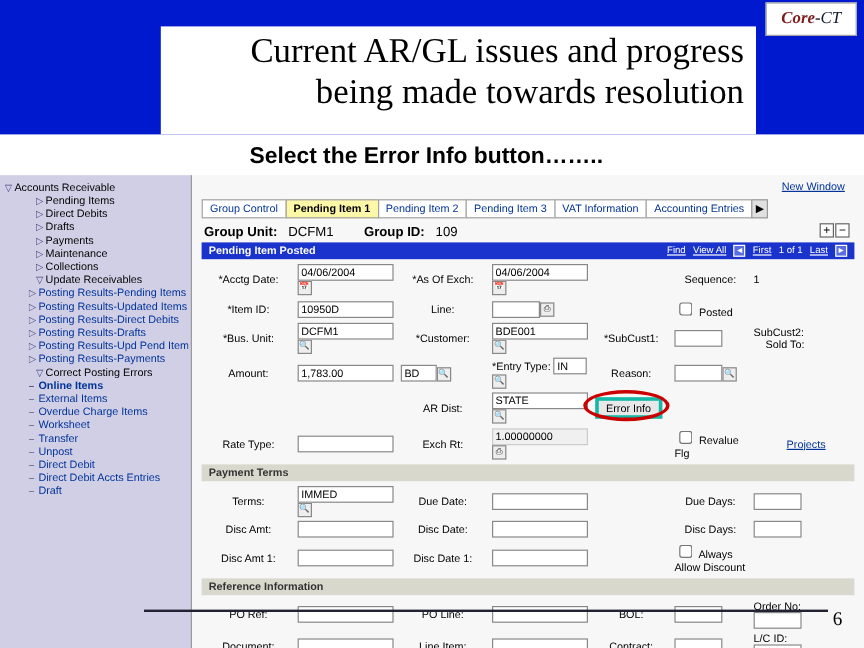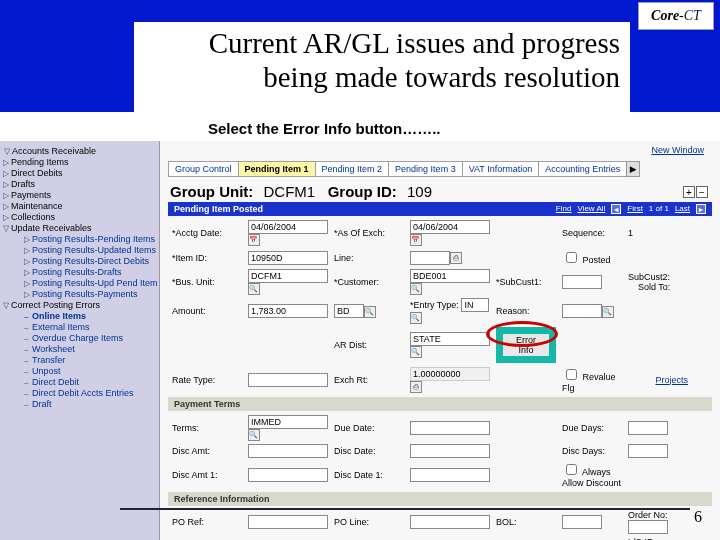--- a/index.html
+++ b/index.html
@@ -1,60 +1,60 @@
 <!DOCTYPE html>
 <html><head>
 <meta charset="utf-8">
 <style>
   * { box-sizing: border-box; }
   body { margin:0; font-family: Arial, sans-serif; background:#fff; width:720px; height:540px; overflow:hidden; position:relative; }
   .header-bar { background:#0018ce; height:112px; position:relative; }
   .logo { position:absolute; top:2px; right:6px; width:76px; height:28px; background:#fff; border:1px solid #a0a0a0; display:flex; align-items:center; justify-content:center; font-family: "Times New Roman", serif; font-style:italic; font-size:14px; }
-  .logo .c { color:#000000; font-weight:bold; }
+  .logo .c { color:#7f1d1d; font-weight:bold; }
   .logo .d { color:#0f172a; }
   .title-box { position:absolute; left:134px; top:22px; right:90px; bottom:0; background:#fff; padding:4px 10px 0 10px; font-family:"Times New Roman", serif; font-size:29px; line-height:1.18;text-align:right; }
-  .instruction { margin:8px 0 4px 208px; font-family: Arial, sans-serif; font-weight:bold; font-size:15px; }
+  .instruction { margin:8px 0 4px 208px; font-family: Arial, sans-serif; font-weight:bold; font-size:19px; }
 
   .app { display:flex; font-size:9px; color:#000; }
   .sidebar { width:160px; background:#d0cfe6; border-right:1px solid #999; padding:4px 2px; flex-shrink:0; }
   .sidebar .sec { font-weight:normal; margin:1px 0 1px 2px; white-space:nowrap; overflow:hidden; }
-  .sidebar .sub { margin-left:1px; }
+  .sidebar .sub { margin-left:28px; }
   .sidebar .sub2 { margin-left:22px; color:#003399; }
   .sidebar .sel { color:#003399; font-weight:bold; }
   .tri { display:inline-block; width:8px; font-size:8px; color:#4a4a80; }
 
   .main { flex:1; background:#f7f7f7; position:relative; padding:6px 8px 0 8px; }
   .newwin { position:absolute; top:4px; right:16px; color:#003399; font-size:9px; text-decoration:underline; }
   .tabs { display:flex; margin-top:14px; }
   .tab { border:1px solid #a0a0a0; background:#fff; padding:2px 6px; font-size:9px; color:#003399; margin-right:-1px; white-space:nowrap; }
   .tab.active { background:#fdf7a8; color:#000; text-decoration:none; font-weight:bold; }
   .scrolltab { width:14px; background:#e0e0e0; border:1px solid #999; display:flex; align-items:center; justify-content:center; }
 
-  .gline { margin:6px 0 2px 2px; font-size:15px; }
+  .gline { margin:6px 0 2px 2px; font-size:11px; }
   .gline b { margin-right:6px; }
   .gline span.val { display:inline-block; min-width:60px; }
 
   .bluebar { background:#1a33cc; color:#fff; font-weight:bold; padding:2px 6px; display:flex; justify-content:space-between; align-items:center; font-size:9px; }
   .bluebar .navlinks { font-weight:normal; font-size:8px; display:flex; gap:6px; }
   .bluebar .navlinks a { color:#fff; text-decoration:underline; }
   .bluebar .navicons { display:flex; gap:2px; }
   .bluebar .navicons div { width:10px; height:10px; background:#5a6ee0; border:1px solid #fff; font-size:7px; color:#fff; display:flex; align-items:center; justify-content:center; }
 
   .greybar { background:#d8d8cc; color:#333; font-weight:bold; padding:2px 6px; font-size:9px; }
   .pm { position:absolute; right:12px; margin-top:-30px; }
   .pm span { display:inline-block; width:12px; height:12px; border:1px solid #666; background:#fff; text-align:center; line-height:11px; font-size:10px; margin-left:1px; cursor:pointer; }
 
   .grid { display:grid; grid-template-columns: 70px 80px 70px 80px 60px 60px 60px; gap:3px 6px; align-items:center; padding:4px 4px; font-size:9px; }
-  .lbl { text-align:left; white-space:nowrap; }
+  .lbl { text-align:center; white-space:nowrap; }
   .fld { height:14px; border:1px solid #888; background:#fff; padding:0 2px; font-size:9px; width:100%; }
   .fld.ro { background:#f0f0f0; border:1px solid #ccc; }
   .mini-icon { display:inline-block; width:12px; height:12px; border:1px solid #888; background:#eee; font-size:7px; text-align:center; line-height:10px; vertical-align:middle; }
   .chk { width:11px; height:11px; }
 
-  .error-btn { border:7px solid #14b8a6; background:#e8e8e8; padding:1px 6px; font-size:9px; cursor:pointer; }
+  .error-btn { border:3px solid #14b8a6; background:#e8e8e8; padding:1px 6px; font-size:9px; cursor:pointer; }
   .ellipse { position:absolute; border:3px solid #cc0000; border-radius:50%; width:72px; height:26px; pointer-events:none; }
 
   .pagen { position:absolute; bottom:14px; right:18px; font-family:"Times New Roman",serif; font-size:16px; }
   .bottomrule { position:absolute; bottom:30px; left:120px; right:30px; height:2px; background:#223; }
 </style>
 </head>
 <body>
 
 <div class="header-bar">
   <div class="logo">

